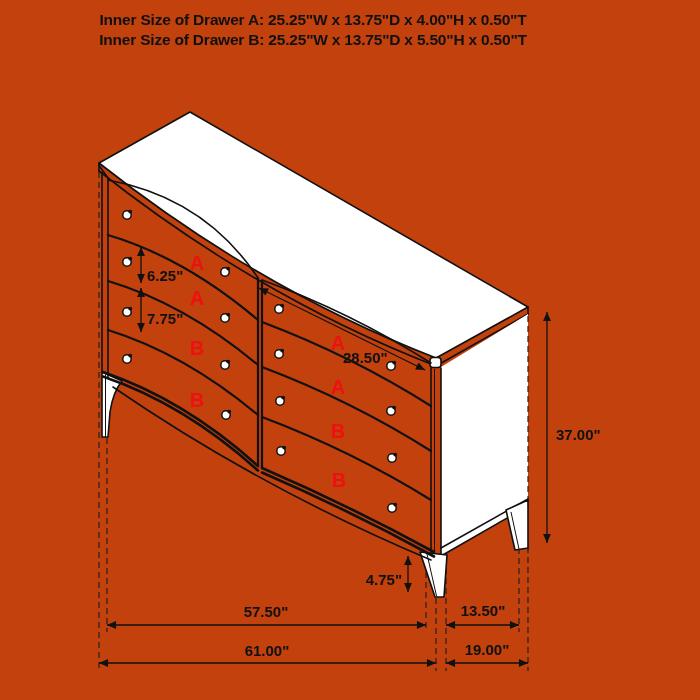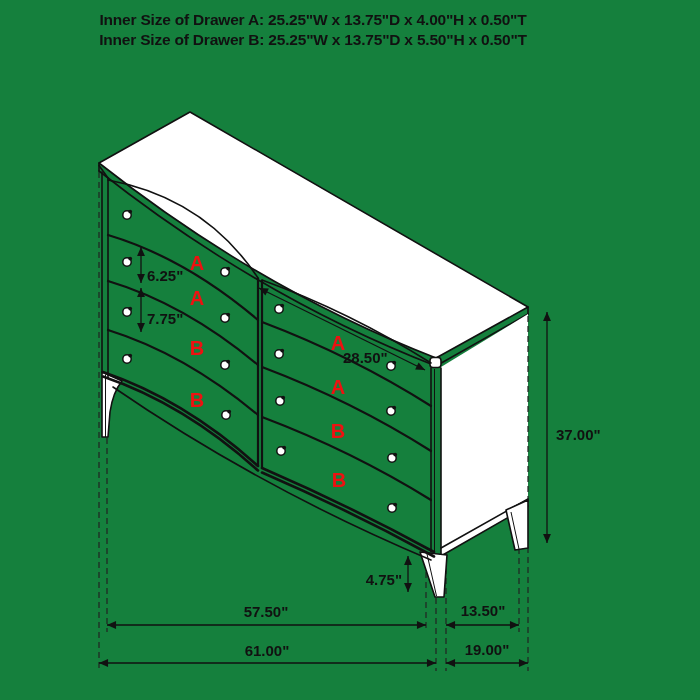--- a/index.html
+++ b/index.html
@@ -1,16 +1,16 @@
 <!DOCTYPE html>
 <html><head>
 <meta charset="utf-8">
 <style>
   html,body{margin:0;padding:0;background:#fff;}
-  .stage{width:700px;height:700px;background:#15803d;position:relative;overflow:hidden;}
+  .stage{width:700px;height:700px;background:#c2410c;position:relative;overflow:hidden;}
   svg{display:block;}
   text{font-family:"Liberation Sans","DejaVu Sans",sans-serif;}
   .title-text{font-size:15.5px;font-weight:bold;fill:#111;letter-spacing:-0.2px;}
   .dim-text{font-size:15px;font-weight:bold;fill:#111;}
   .drawer-label{font-size:20px;font-weight:bold;}
   .ln{stroke:#111;fill:none;stroke-width:1.6;stroke-linecap:round;}
   .thin{stroke:#111;fill:none;stroke-width:1;}
   .dvd{stroke:#111;fill:none;stroke-width:2.2;stroke-linecap:round;}
   .mold{stroke:#111;fill:none;stroke-width:2.6;stroke-linecap:round;}
   .dash{stroke:#222;fill:none;stroke-width:1.2;stroke-dasharray:6 4;}

